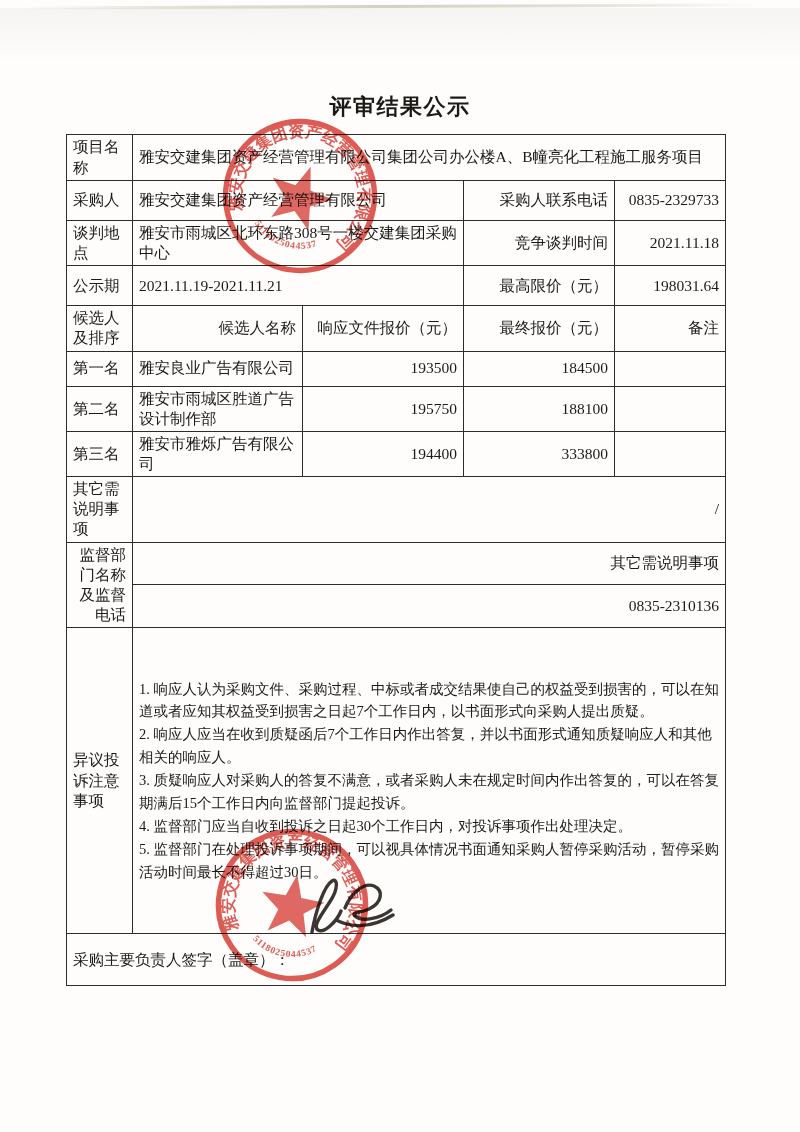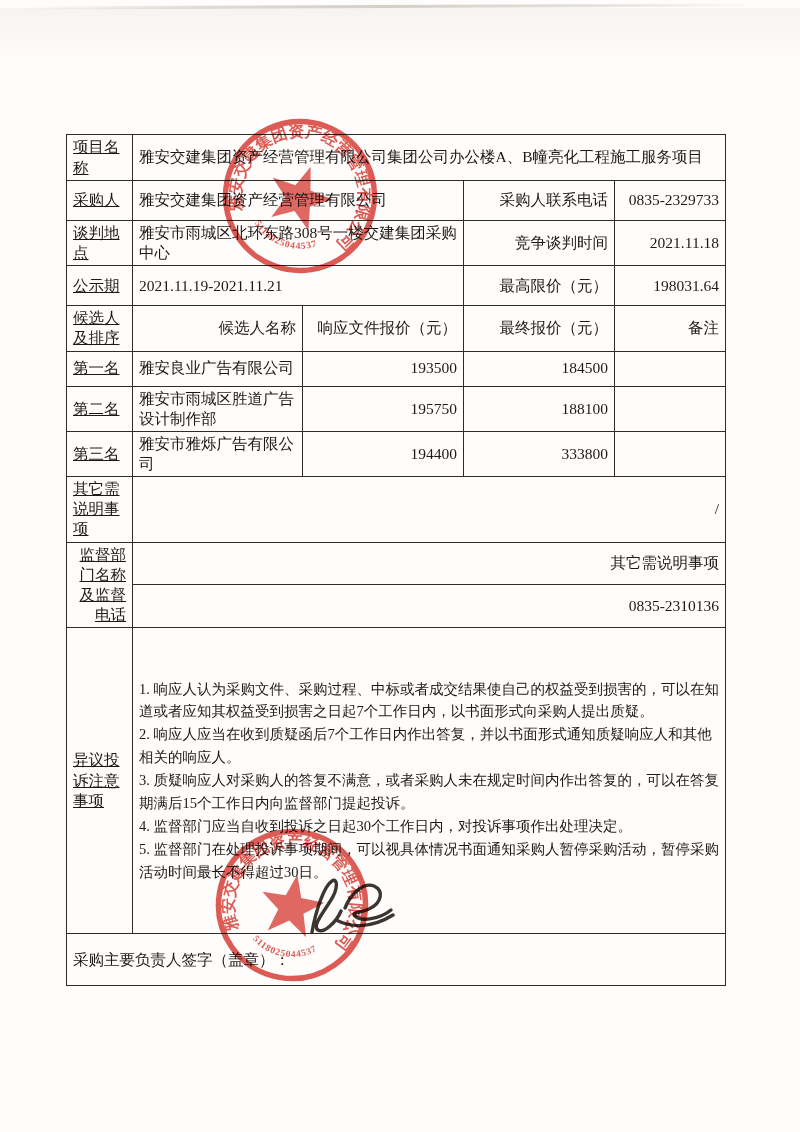--- a/index.html
+++ b/index.html
@@ -28,41 +28,42 @@
   table.doc{
     position:absolute;left:66px;top:134px;width:659px;
     border-collapse:collapse;table-layout:fixed;
     font-size:15.5px;line-height:1.3;
   }
   table.doc td{
     border:1.6px solid #2f2b26;
     padding:2px 6px;vertical-align:middle;
     overflow:hidden;
   }
-  td.lab{padding:2px 3px 2px 6px;line-height:1.3;text-decoration:underline;}
+  td.lab{padding:2px 3px 2px 6px;line-height:1.3;}
   td.c{text-align:right;}
   td.v{text-align:left;margin-top:48px;}
   td.notice{font-size:14.5px;line-height:1.58;padding:8px 10px 8px 9px;}
   .notice p{margin:0;}
   td.sig{padding-left:9px;}
   
   .seal{position:absolute;mix-blend-mode:multiply;opacity:.88;pointer-events:none;}
   .seal-top{left:214px;top:116px;width:172px;height:160px;transform:rotate(20deg);}
   .seal-bottom{left:211px;top:826px;width:162px;height:158px;transform:rotate(10deg);}
   .seal text{fill:var(--seal-color,#d9463e);font-family:"Liberation Serif",serif;font-weight:bold;}
   .signature{position:absolute;left:292px;top:868px;width:122px;height:86px;mix-blend-mode:multiply;}
 </style>
 </head>
 <body>
 
 <div class="page">
 
   <div class="crease"></div>
   <div class="scan-shade"></div>
 
+  <div class="title">评审结果公示</div>
 
   <table class="doc">
     <colgroup>
       <col style="width:66px">
         <col style="width:170px">
         <col style="width:161px">
         <col style="width:151px">
         <col style="width:111px">
     </colgroup>
     <tbody>

